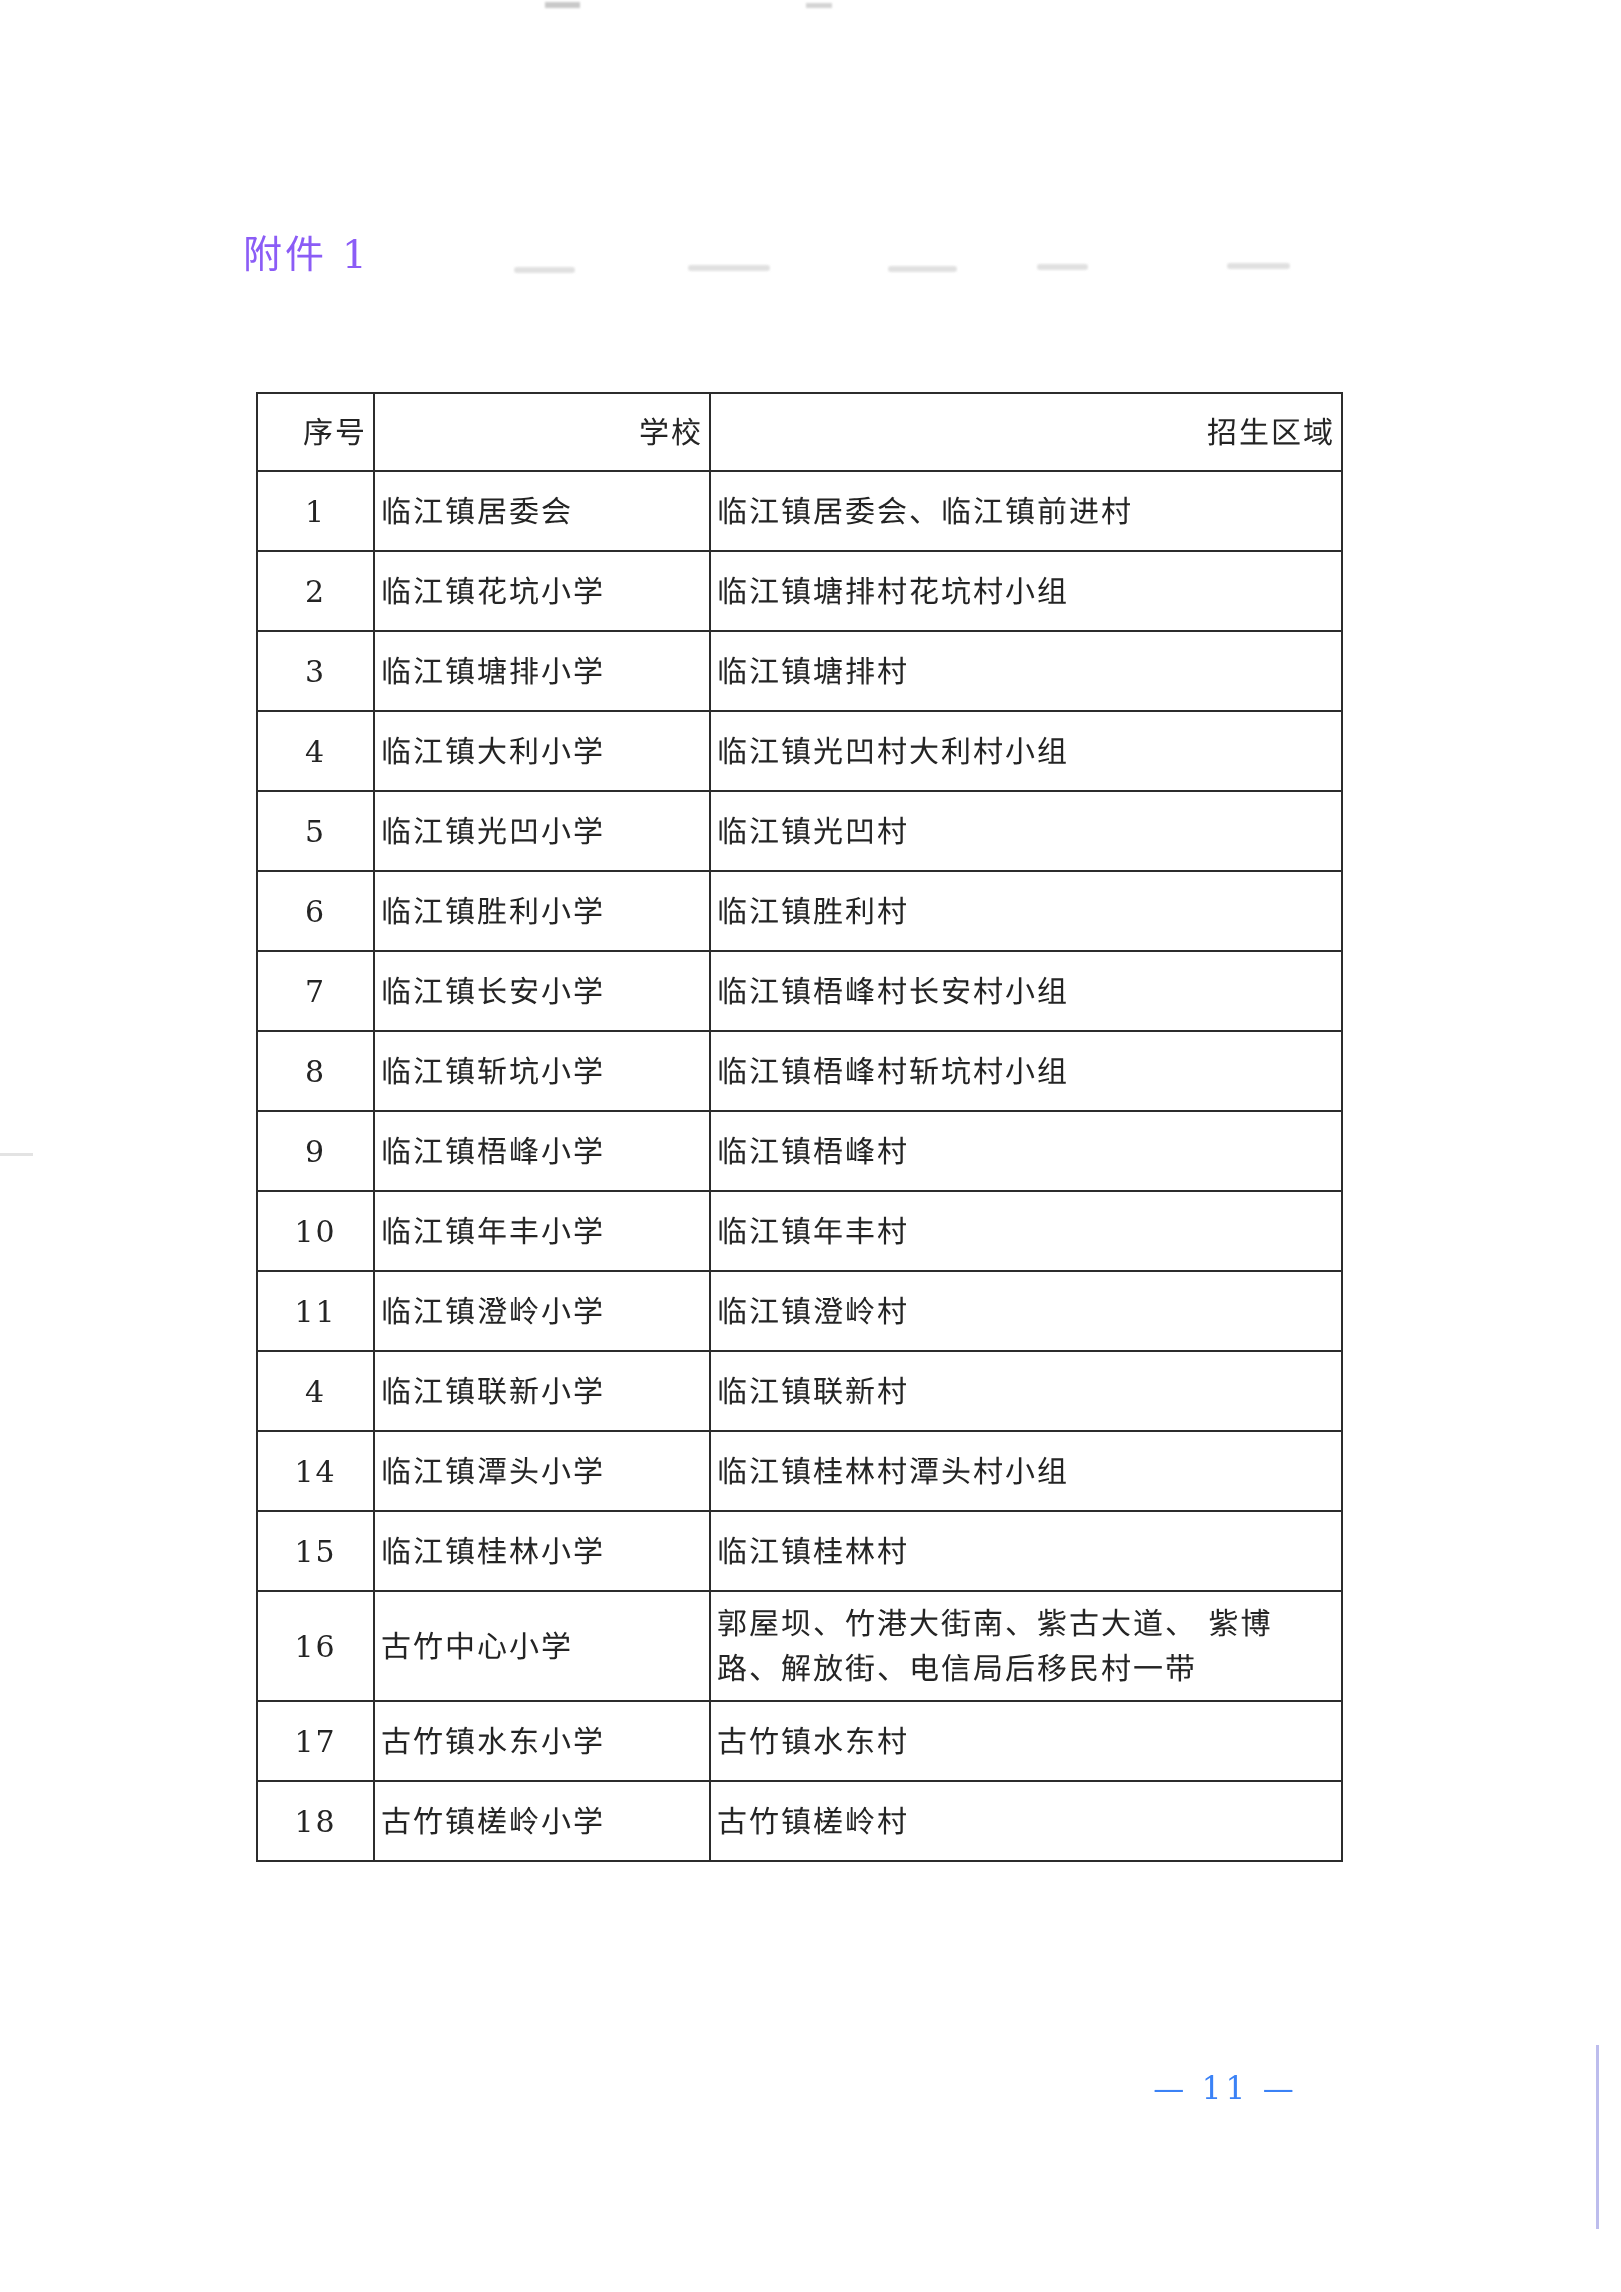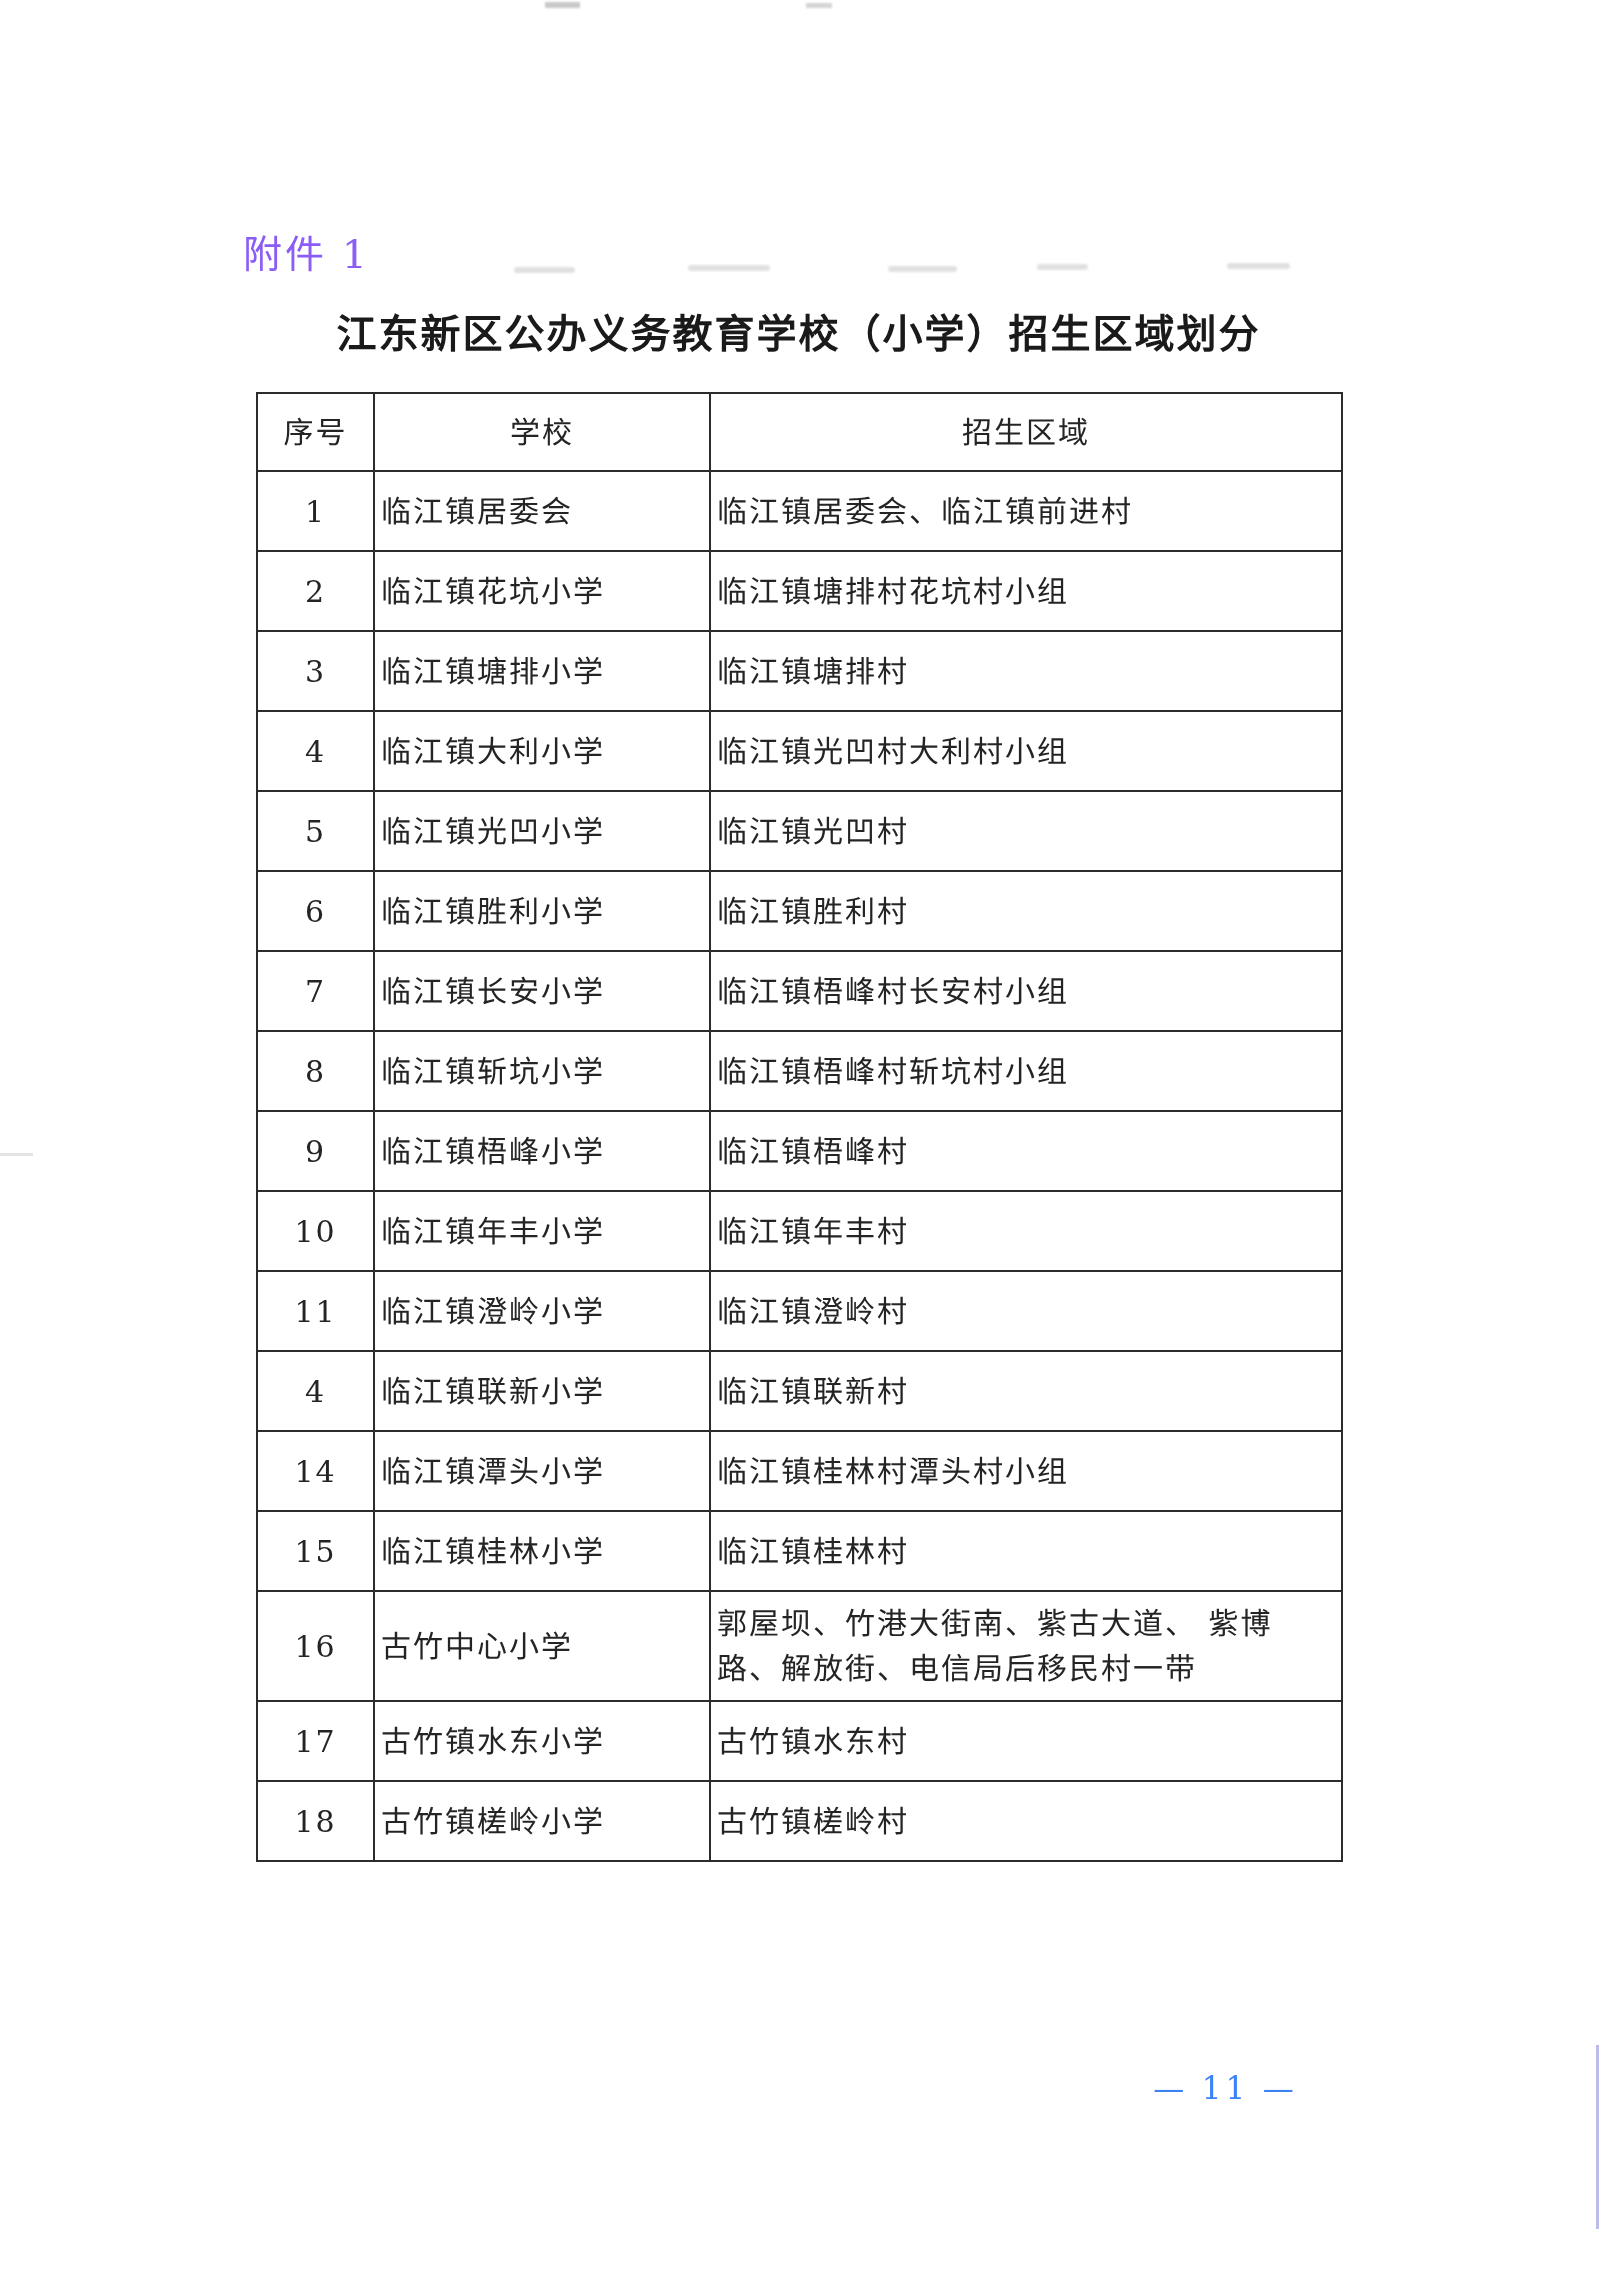--- a/index.html
+++ b/index.html
@@ -48,21 +48,21 @@
     border:2px solid #2c2c2c;
     font-size:30px;
     font-weight:400;
     letter-spacing:2px;
     color:#242424;
     vertical-align:middle;
     padding:3.9px 5.9px;
     line-height:1.5;
   }
   table.grid thead tr{height:78px;}
-  table.grid thead th{text-align:center;}
+  table.grid thead th{text-align:right;}
   table.grid tbody tr{height:80px;}
   table.grid tbody tr.tall{height:110px;padding-left:44px;}
   td.no{text-align:center;font-family:"DejaVu Serif","Liberation Serif",serif;}
   td.school{padding-left:29px;}
   td.district{padding-left:29px;padding-right:21.6px;}
 
   .pageno{
     position:absolute;
     top:2070px;
     left:1098px;
@@ -86,21 +86,20 @@
   .blue-line{left:1596px;top:2045px;width:2.9px;height:184px;background:rgba(135,135,222,.55);filter:blur(0.6px);}
   .left-streak{left:0;top:1153px;width:33px;height:2.9px;background:#e3e3e3;}
 </style>
 </head>
 <body>
 
 <div class="sheet">
 
   <div class="attachment">附件 1</div>
 
-  <h1 class="title">江东新区公办义务教育学校（小学）招生区域划分</h1>
 
   <table class="grid">
     <colgroup>
       <col class="c-no">
       <col class="c-school">
       <col class="c-district">
     </colgroup>
     <thead>
       <tr>
         <th>序号</th>

